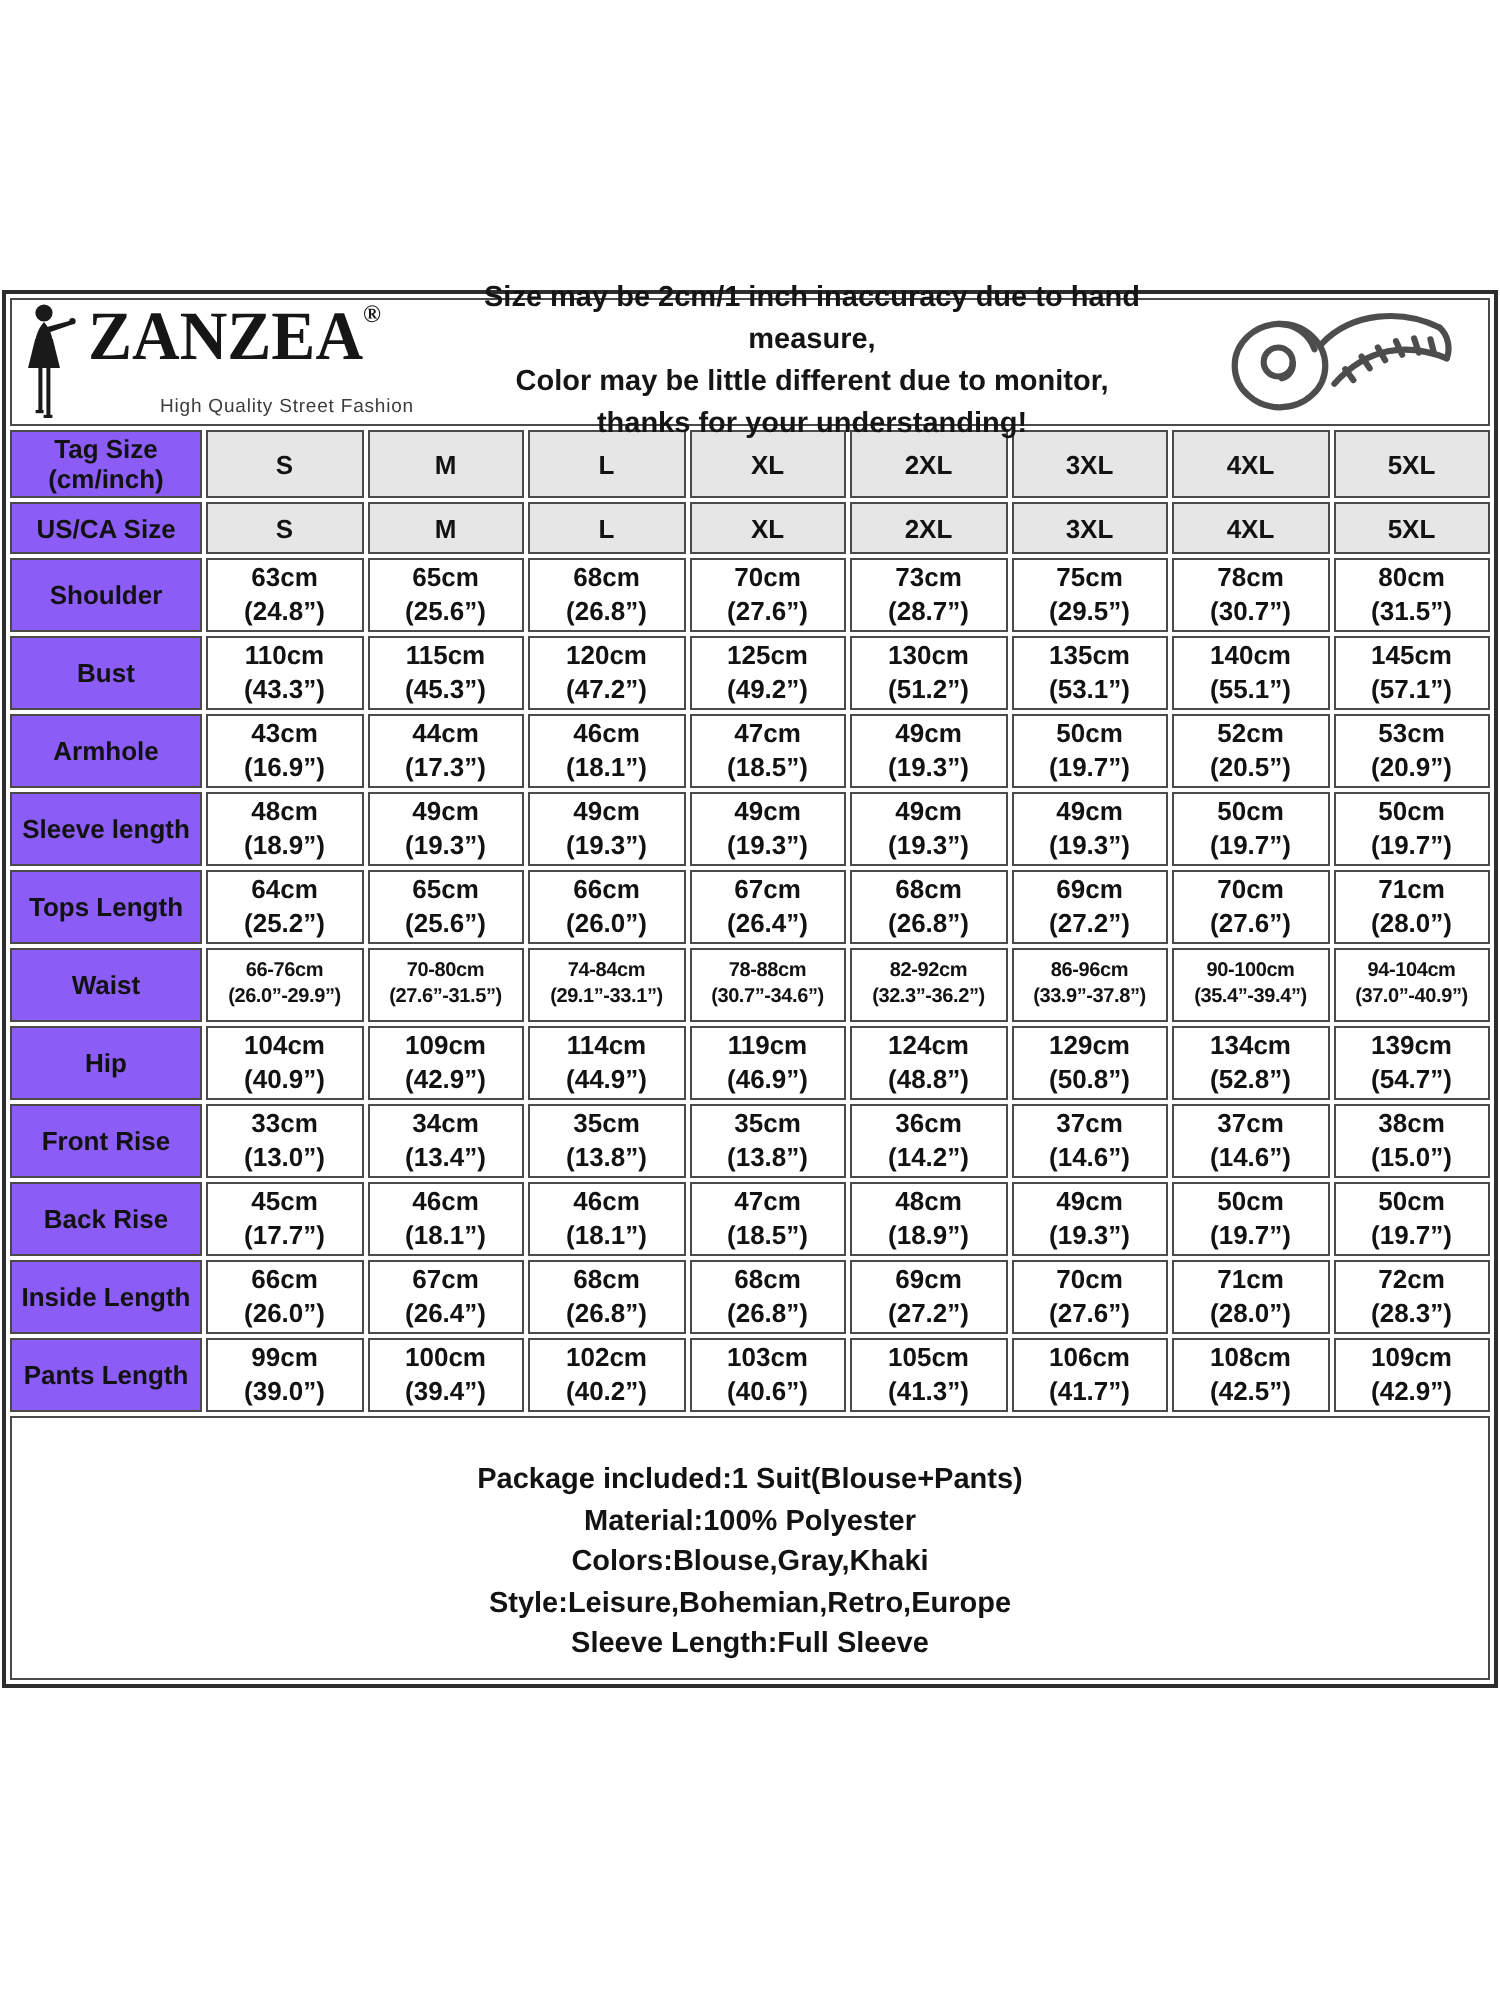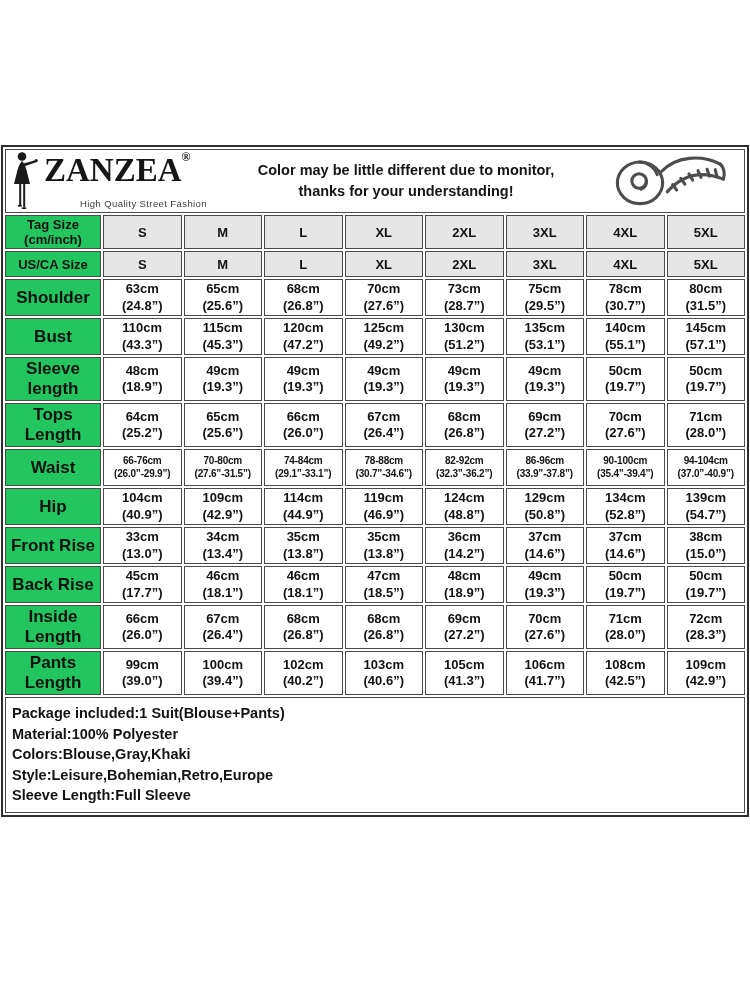--- a/index.html
+++ b/index.html
@@ -32,31 +32,31 @@
   
   table.grid {
     width:100%; border-collapse:separate; border-spacing:2px;
     table-layout:fixed; background:#fff;
   }
   col.c-label { width:96px; }
   .grid th, .grid td {
     border:1px solid #4a4a4a; text-align:center; vertical-align:middle;
     font-weight:bold; color:#121212; padding:1px 0; overflow:hidden;
   }
-  .grid th { background:#22c55e; font-size:13px;text-align:center; }
+  .grid th { background:#8b5cf6; font-size:13px;text-align:center; }
   tr.size-row td { background:#e6e6e6; font-size:13px; height:22px; }
   tr.size-row.tall td, tr.size-row.tall th { height:28px; }
   tr.measure-row td { background:#ffffff; font-size:13px; line-height:1.26; height:33px; }
-  tr.measure-row th { font-size:17px; }
+  tr.measure-row th { font-size:13px; }
   tr.measure-row.small td { font-size:10px; letter-spacing:-0.2px; }
   
   .foot {
     margin:0 2px 2px 2px; border:1px solid #4a4a4a;
-    padding:5px 6px 6px 6px; font-size:14.5px; font-weight:bold;
-    color:#131313; line-height:20.5px; background:#fff;
+    padding:21px 6px 6px 6px; font-size:14.5px; font-weight:bold;
+    color:#131313; line-height:20.5px; background:#fff;text-align:center;
   }
 </style>
 </head>
 <body>
 
 <div class="page">
   <div class="sheet">
 
     <div class="hdr">
       <div class="logo">
@@ -72,20 +72,21 @@
             <rect x="5.8" y="54" width="4" height="1.6"></rect>
             <rect x="9.8" y="56.4" width="4.4" height="1.6"></rect>
           </g>
         </svg>
         <div class="logo-text">
           <div class="brand"><span>ZANZEA</span><span class="reg">®</span></div>
           <div class="tagline">High Quality Street Fashion</div>
         </div>
       </div>
       <div class="notice">
+        <div>Size may be 2cm/1 inch inaccuracy due to hand measure,</div>
         <div>Color may be little different due to monitor,</div>
         <div>thanks for your understanding!</div>
       </div>
       <div class="tape-wrap">
         <svg width="122" height="58" viewBox="0 0 132 64">
           <g fill="none" stroke="#4d4d4d" stroke-width="3.4" stroke-linecap="round" stroke-linejoin="round">
             <ellipse cx="34" cy="34" rx="25" ry="23"></ellipse>
             <circle cx="33" cy="32" r="8"></circle>
             <path d="M33 11 a 21 21 0 0 1 20 14"></path>
             <path d="M41 32 a 8 8 0 0 1 -6 9"></path>
@@ -154,20 +155,31 @@
             <td>110cm<br>(43.3”)</td>
             <td>115cm<br>(45.3”)</td>
             <td>120cm<br>(47.2”)</td>
             <td>125cm<br>(49.2”)</td>
             <td>130cm<br>(51.2”)</td>
             <td>135cm<br>(53.1”)</td>
             <td>140cm<br>(55.1”)</td>
             <td>145cm<br>(57.1”)</td>
           </tr>
           <tr class="measure-row">
+            <th>Armhole</th>
+            <td>43cm<br>(16.9”)</td>
+            <td>44cm<br>(17.3”)</td>
+            <td>46cm<br>(18.1”)</td>
+            <td>47cm<br>(18.5”)</td>
+            <td>49cm<br>(19.3”)</td>
+            <td>50cm<br>(19.7”)</td>
+            <td>52cm<br>(20.5”)</td>
+            <td>53cm<br>(20.9”)</td>
+          </tr>
+          <tr class="measure-row">
             <th>Sleeve length</th>
             <td>48cm<br>(18.9”)</td>
             <td>49cm<br>(19.3”)</td>
             <td>49cm<br>(19.3”)</td>
             <td>49cm<br>(19.3”)</td>
             <td>49cm<br>(19.3”)</td>
             <td>49cm<br>(19.3”)</td>
             <td>50cm<br>(19.7”)</td>
             <td>50cm<br>(19.7”)</td>
           </tr>

